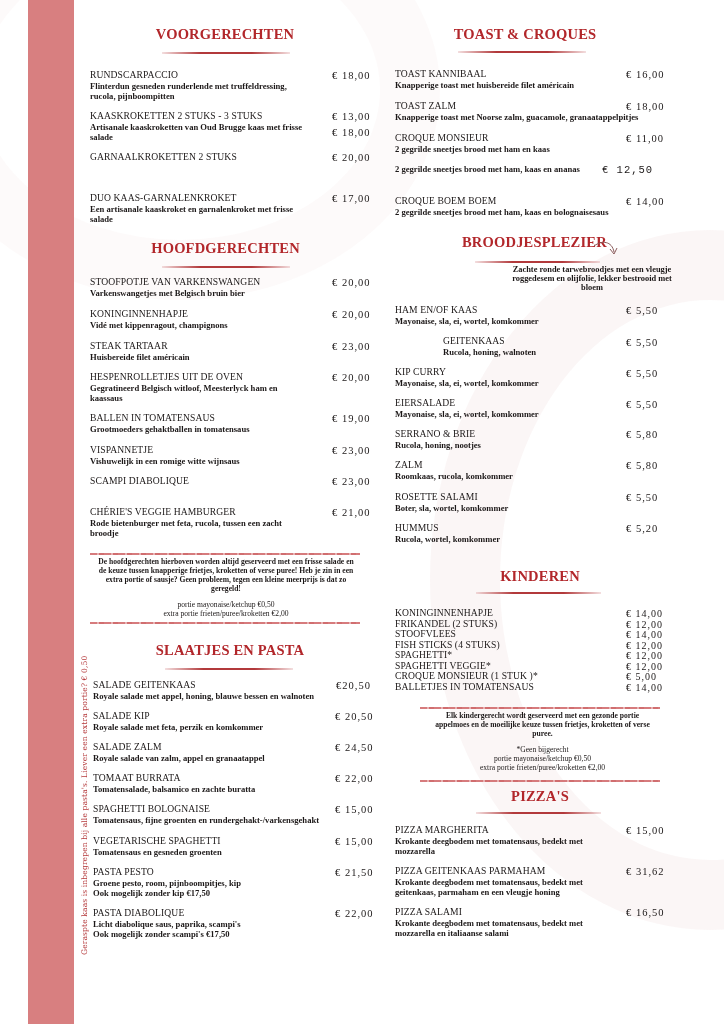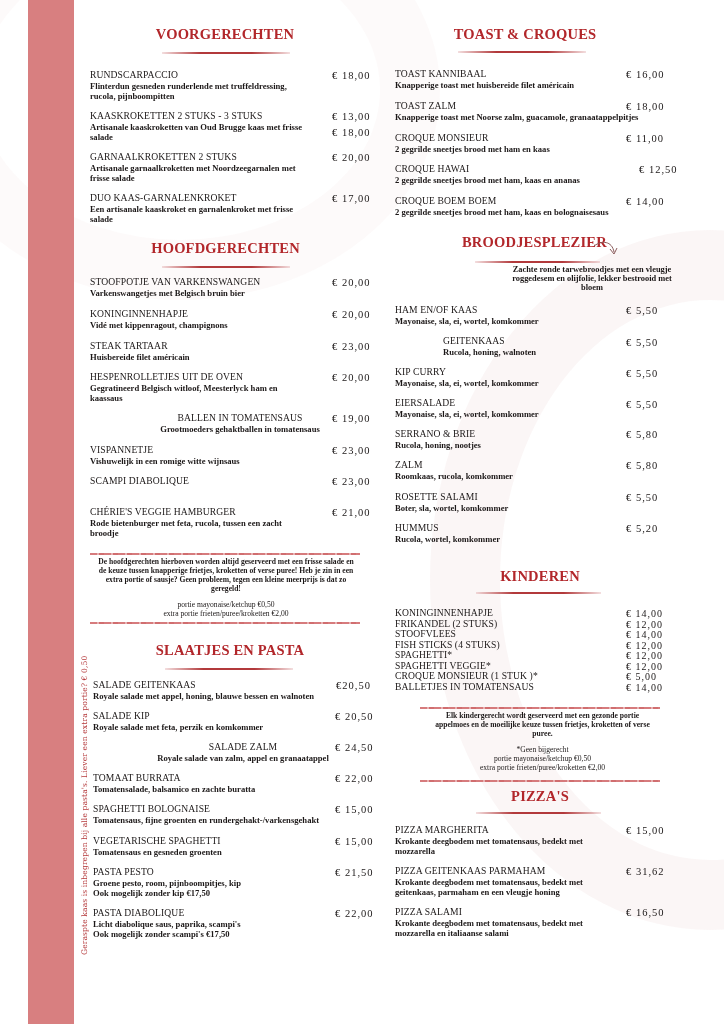--- a/index.html
+++ b/index.html
@@ -54,21 +54,20 @@
 
 <div class="item" style="left:90px;top:111px;">
   <div class="item-name">KAASKROKETTEN 2 STUKS - 3 STUKS</div>
   <div class="item-desc" style="width:215px;">Artisanale kaaskroketten van Oud Brugge kaas met frisse salade</div>
 </div>
 <div class="price" style="left:332px;top:111px;">€ 13,00</div>
 <div class="price" style="left:332px;top:127px;">€ 18,00</div>
 
 <div class="item" style="left:90px;top:152px;">
   <div class="item-name">GARNAALKROKETTEN 2 STUKS</div>
-  <div class="item-desc" style="width:215px;">Artisanale garnaalkroketten met Noordzeegarnalen met frisse salade</div>
 </div>
 <div class="price" style="left:332px;top:152px;">€ 20,00</div>
 
 <div class="item" style="left:90px;top:193px;">
   <div class="item-name">DUO KAAS-GARNALENKROKET</div>
   <div class="item-desc" style="width:205px;">Een artisanale kaaskroket en garnalenkroket met frisse salade</div>
 </div>
 <div class="price" style="left:332px;top:193px;">€ 17,00</div>
 
 <div class="section-title" style="left:118px;top:240px;width:215px;">HOOFDGERECHTEN</div>
@@ -91,21 +90,21 @@
   <div class="item-desc">Huisbereide filet américain</div>
 </div>
 <div class="price" style="left:332px;top:341px;">€ 23,00</div>
 
 <div class="item" style="left:90px;top:372px;">
   <div class="item-name">HESPENROLLETJES UIT DE OVEN</div>
   <div class="item-desc" style="width:210px;">Gegratineerd Belgisch witloof, Meesterlyck ham en kaassaus</div>
 </div>
 <div class="price" style="left:332px;top:372px;">€ 20,00</div>
 
-<div class="item" style="left:90px;top:413px;text-align:center;">
+<div class="item" style="left:90px;top:413px;">
   <div class="item-name">BALLEN IN TOMATENSAUS</div>
   <div class="item-desc">Grootmoeders gehaktballen in tomatensaus</div>
 </div>
 <div class="price" style="left:332px;top:413px;">€ 19,00</div>
 
 <div class="item" style="left:90px;top:445px;">
   <div class="item-name">VISPANNETJE</div>
   <div class="item-desc">Vishuwelijk in een romige witte wijnsaus</div>
 </div>
 <div class="price" style="left:332px;top:445px;">€ 23,00</div>
@@ -135,21 +134,21 @@
   <div class="item-desc" style="width:250px;">Royale salade met appel, honing, blauwe bessen en walnoten</div>
 </div>
 <div class="price" style="left:336px;top:680px;">€20,50</div>
 
 <div class="item" style="left:93px;top:711px;">
   <div class="item-name">SALADE KIP</div>
   <div class="item-desc">Royale salade met feta, perzik en komkommer</div>
 </div>
 <div class="price" style="left:335px;top:711px;">€ 20,50</div>
 
-<div class="item" style="left:93px;top:742px;text-align:center;">
+<div class="item" style="left:93px;top:742px;">
   <div class="item-name">SALADE ZALM</div>
   <div class="item-desc">Royale salade van zalm, appel en granaatappel</div>
 </div>
 <div class="price" style="left:335px;top:742px;">€ 24,50</div>
 
 <div class="item" style="left:93px;top:773px;">
   <div class="item-name">TOMAAT BURRATA</div>
   <div class="item-desc">Tomatensalade, balsamico en zachte buratta</div>
 </div>
 <div class="price" style="left:335px;top:773px;">€ 22,00</div>
@@ -195,24 +194,23 @@
 </div>
 <div class="price" style="left:626px;top:101px;">€ 18,00</div>
 
 <div class="item" style="left:395px;top:133px;">
   <div class="item-name">CROQUE MONSIEUR</div>
   <div class="item-desc">2 gegrilde sneetjes brood met ham en kaas</div>
 </div>
 <div class="price" style="left:626px;top:133px;">€ 11,00</div>
 
 <div class="item" style="left:395px;top:164px;">
-  <div class="item-name">CROQUE HAWAI</div>
   <div class="item-desc">2 gegrilde sneetjes brood met ham, kaas en ananas</div>
 </div>
-<div class="price" style="left:639px;top:164px;">€ 12,50</div>
+<div class="price" style="left:602px;top:164px;font-family:Liberation Mono, monospace;">€ 12,50</div>
 
 <div class="item" style="left:395px;top:196px;">
   <div class="item-name">CROQUE BOEM BOEM</div>
   <div class="item-desc">2 gegrilde sneetjes brood met ham, kaas en bolognaisesaus</div>
 </div>
 <div class="price" style="left:626px;top:196px;">€ 14,00</div>
 
 <div class="section-title" style="left:462px;top:234px;width:130px;">BROODJESPLEZIER</div>
 <svg class="arrow" viewBox="0 0 28 22">
   <path d="M2 8 C 10 2, 20 3, 22 14" fill="none" stroke="#8a5a5a" stroke-width="1"></path>

